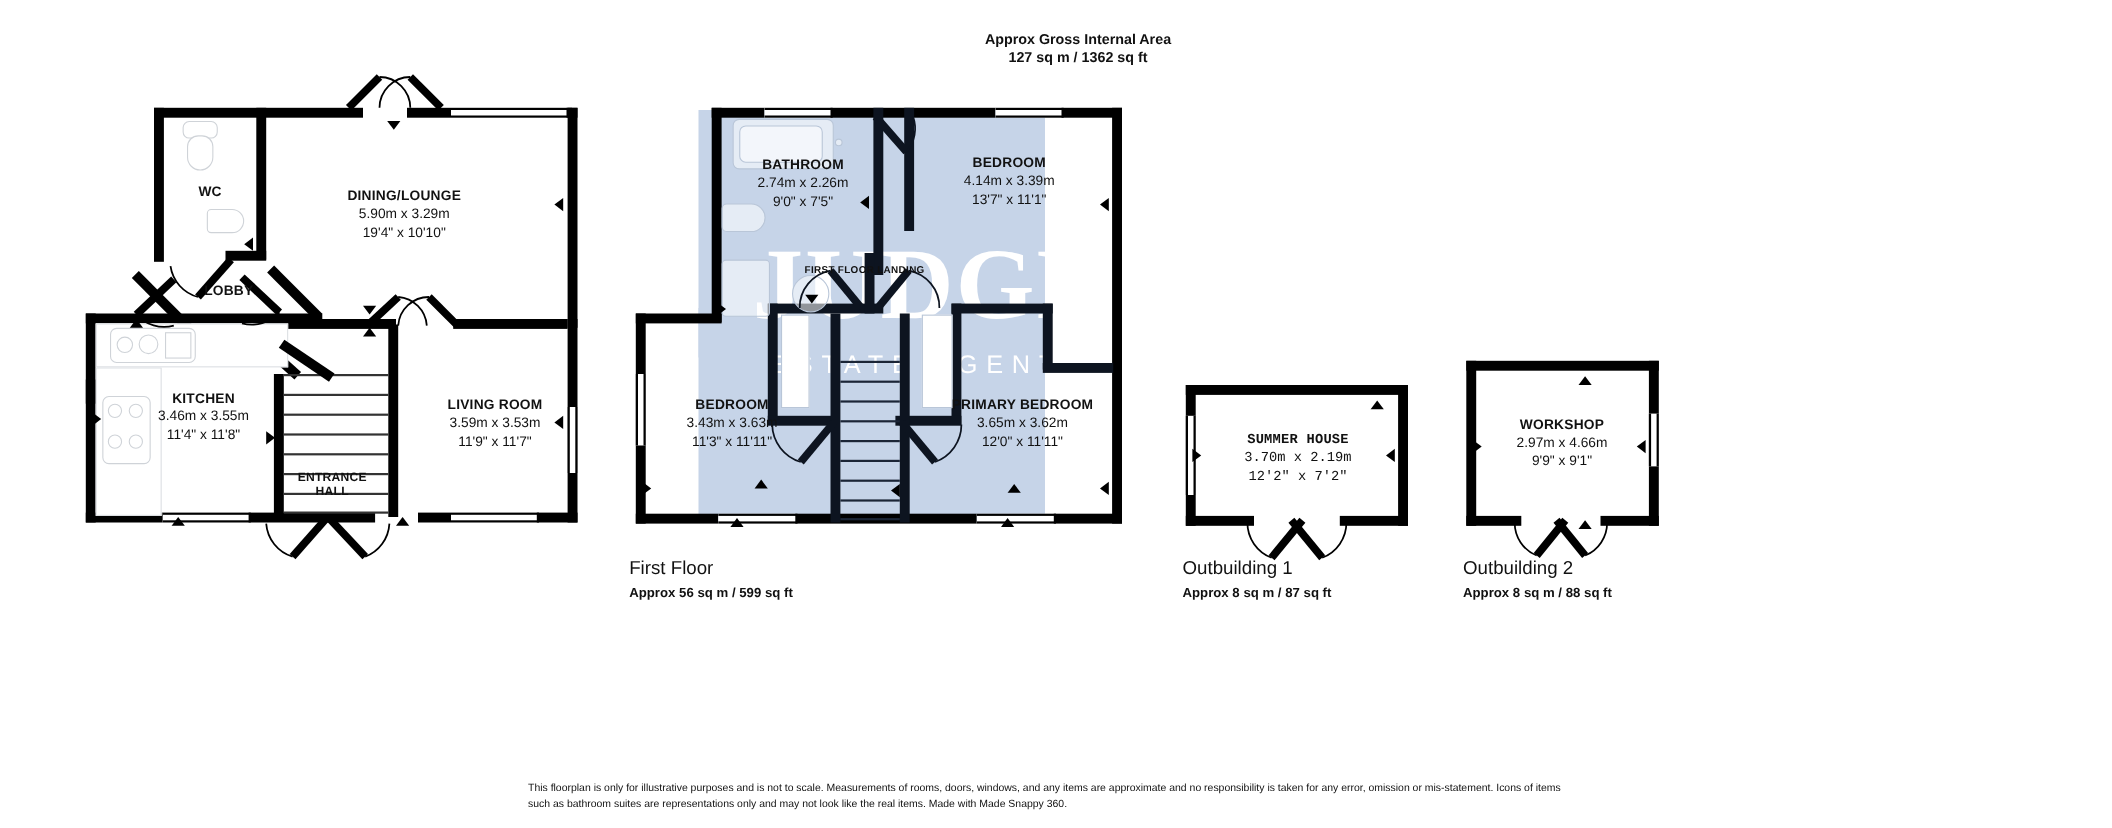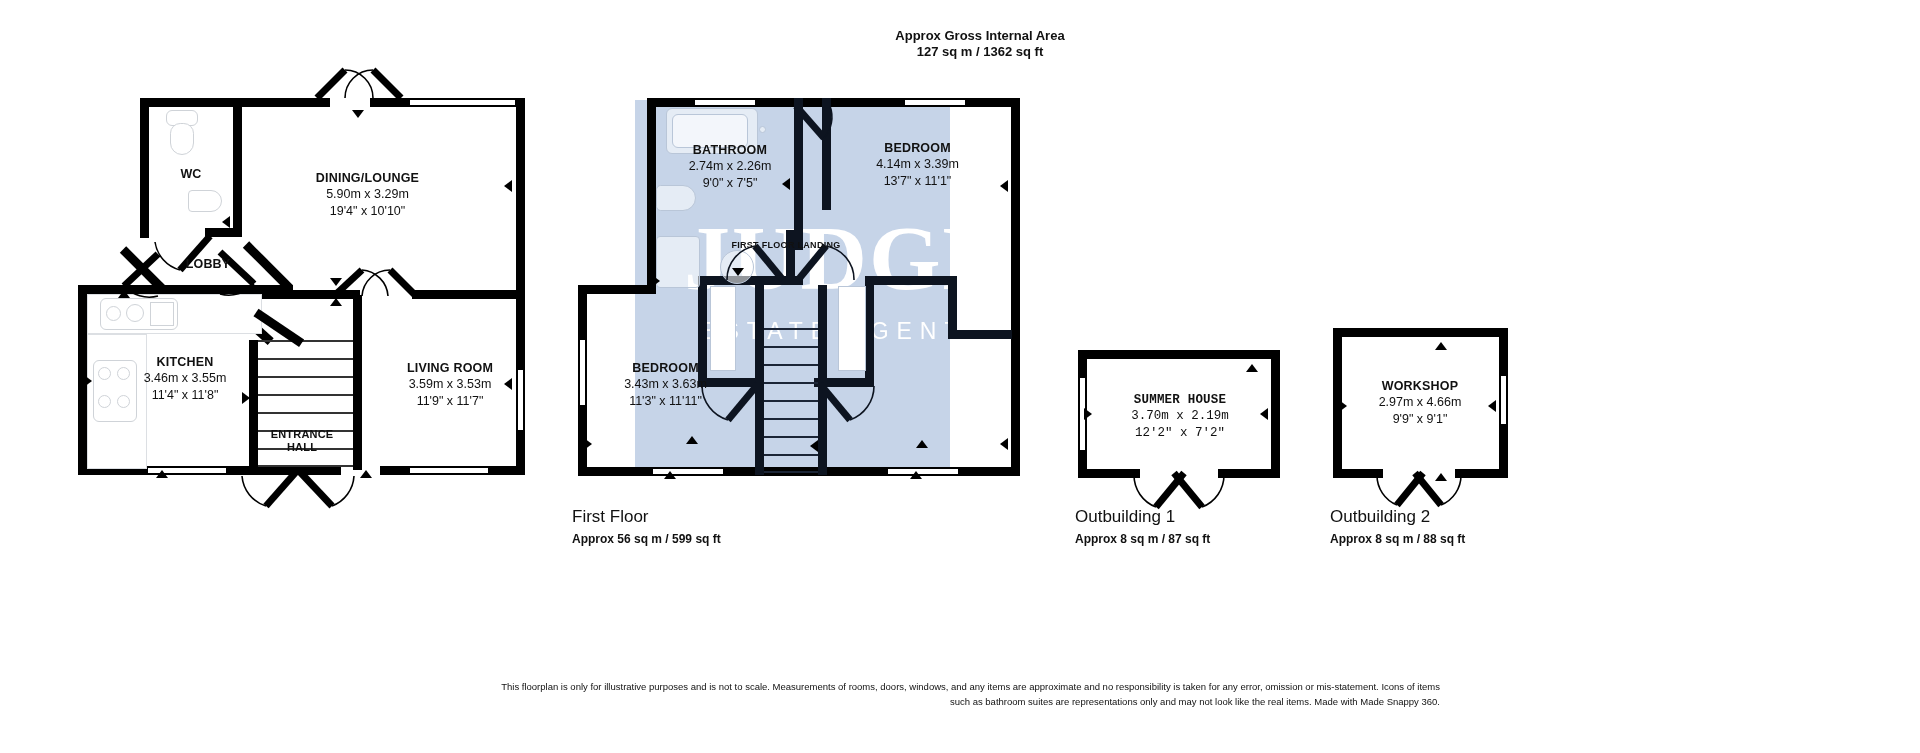--- a/index.html
+++ b/index.html
@@ -72,22 +72,22 @@
     position:absolute; left:0; top:128px; width:430px; text-align:center;
     font-size: 23px; color:#ffffff; letter-spacing: 8px; font-weight:400;
   }
 
   
   .cap { position:absolute; color:#111; }
   .cap .t { font-size: 17px; font-weight: normal; line-height:1.4; }
   .cap .a { font-size: 12px; font-weight: bold; margin-top:3px; }
 
   .disc {
-    position:absolute; left: 480px; top: 680px; width: 960px;
-    text-align:right; font-size: 9.5px; color:#111; line-height: 1.55;
+    position:absolute; left: 480px; top: 710px; width: 960px;
+    text-align:left; font-size: 9.5px; color:#111; line-height: 1.55;
   }
 </style>
 </head>
 <body>
 
 <div id="page">
 
   <div class="hdr">
     <div>Approx Gross Internal Area</div>
     <div>127 sq m / 1362 sq ft</div>
@@ -373,20 +373,25 @@
       <div class="dm">13'7" x 11'1"</div>
     </div>
     <div class="rlabel tiny" style="left:141px; top:150px; width:150px;">
       <div class="nm">FIRST FLOOR LANDING</div>
     </div>
     <div class="rlabel" style="left:18px; top:270px; width:155px;">
       <div class="nm">BEDROOM</div>
       <div class="dm">3.43m x 3.63m</div>
       <div class="dm">11'3" x 11'11"</div>
     </div>
+    <div class="rlabel" style="left:272px; top:270px; width:175px;">
+      <div class="nm">PRIMARY BEDROOM</div>
+      <div class="dm">3.65m x 3.62m</div>
+      <div class="dm">12'0" x 11'11"</div>
+    </div>
   </div>
 
   <div class="plan" id="out1" style="left:1070px; top:350px; width:230px; height:140px;">
     <div class="wall" style="left:8px; top:0px; width:202px; height:9px;"></div>
     <div class="wall" style="left:8px; top:0px; width:9px; height:128px;"></div>
     <div class="win v" style="left:8px; top:28px; width:9px; height:72px;"></div>
     <div class="wall" style="left:201px; top:0px; width:9px; height:128px;"></div>
     <div class="wall" style="left:8px; top:119px; width:62px; height:9px;"></div>
     <div class="wall" style="left:148px; top:119px; width:62px; height:9px;"></div>
 

